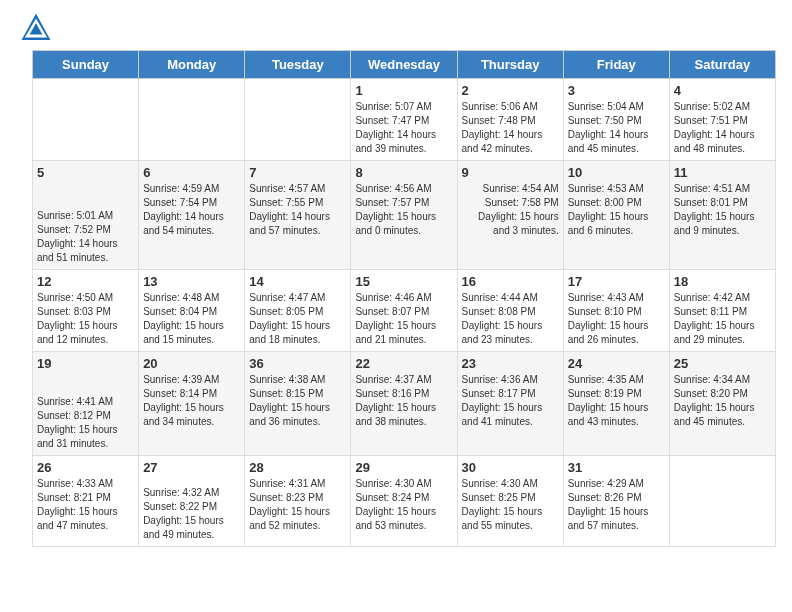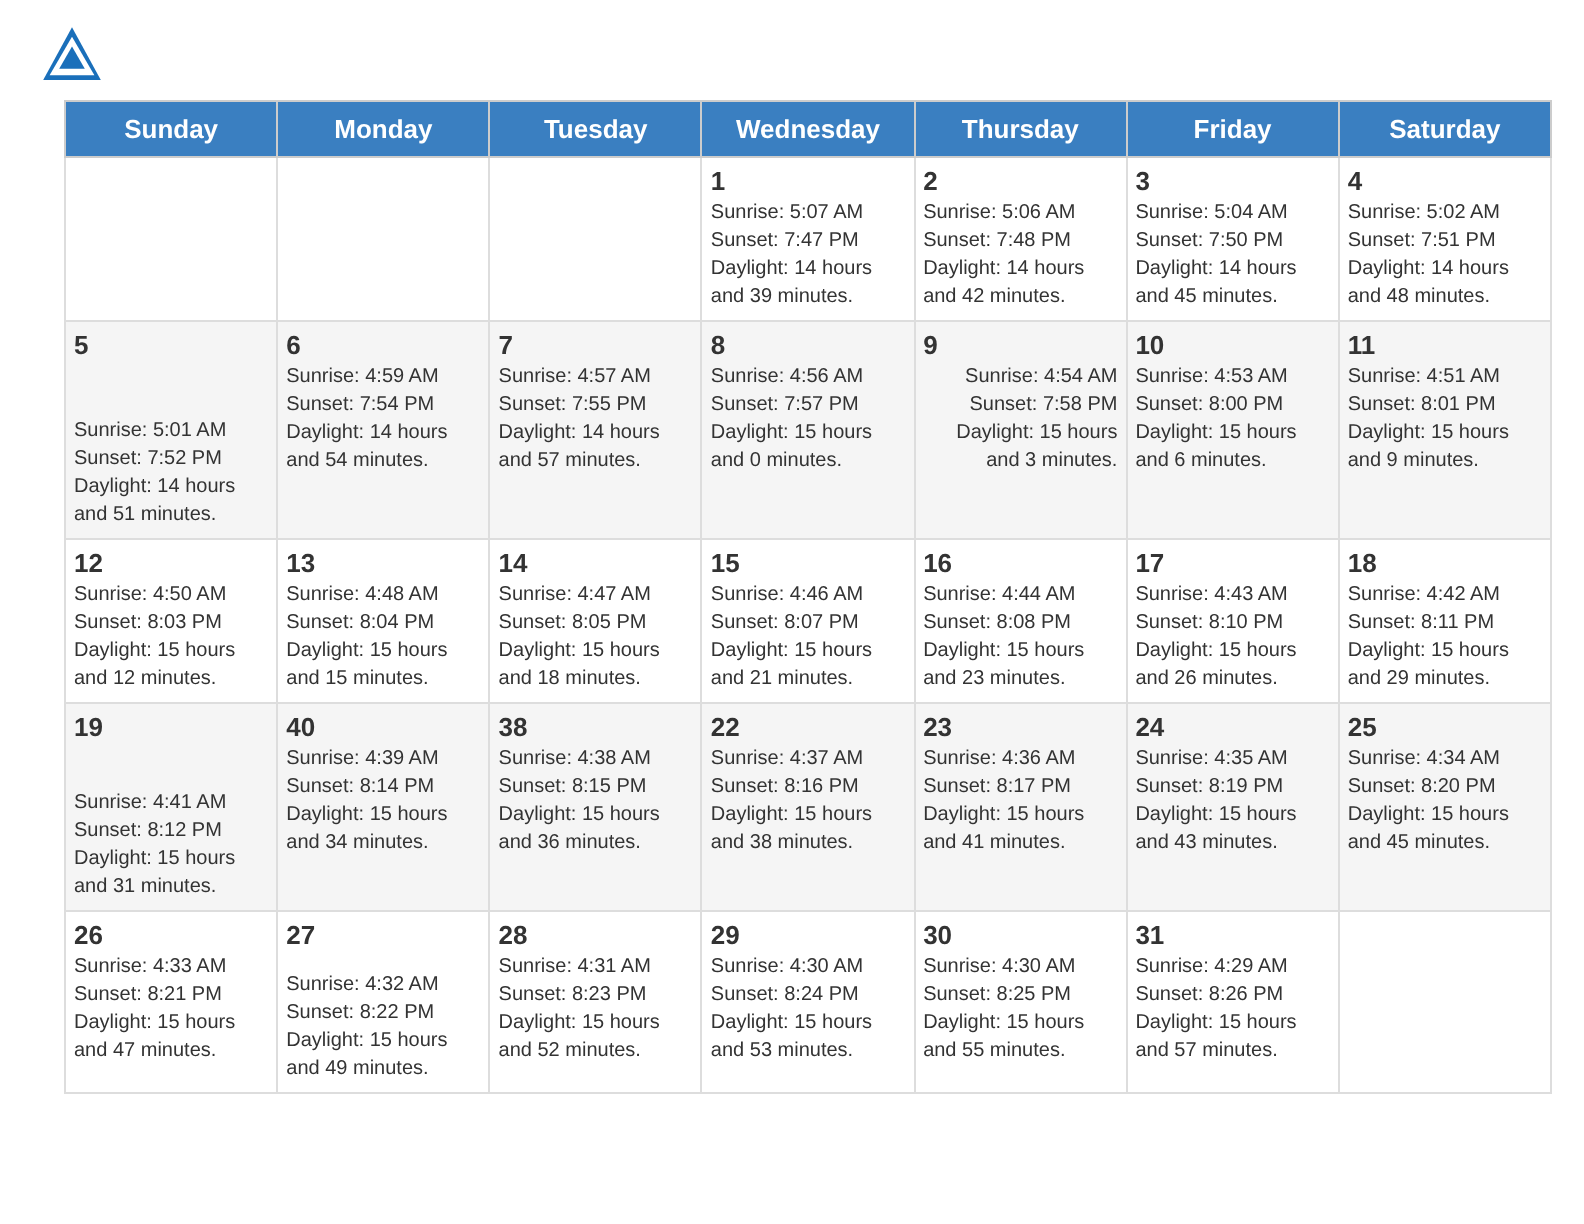--- a/index.html
+++ b/index.html
@@ -274,28 +274,28 @@
           </tr>
           <tr>
             <td>
               <span class="day-number">19</span>
               <div class="day-info" style="white-space: pre-line; margin-top: 24px;">Sunrise: 4:41 AM
 Sunset: 8:12 PM
 Daylight: 15 hours
 and 31 minutes.</div>
             </td>
             <td>
-              <span class="day-number">40</span>
+              <span class="day-number">20</span>
               <div class="day-info" style="white-space: pre-line;">Sunrise: 4:39 AM
 Sunset: 8:14 PM
 Daylight: 15 hours
 and 34 minutes.</div>
             </td>
             <td>
-              <span class="day-number">38</span>
+              <span class="day-number">36</span>
               <div class="day-info" style="white-space: pre-line;">Sunrise: 4:38 AM
 Sunset: 8:15 PM
 Daylight: 15 hours
 and 36 minutes.</div>
             </td>
             <td>
               <span class="day-number">22</span>
               <div class="day-info" style="white-space: pre-line;">Sunrise: 4:37 AM
 Sunset: 8:16 PM
 Daylight: 15 hours

